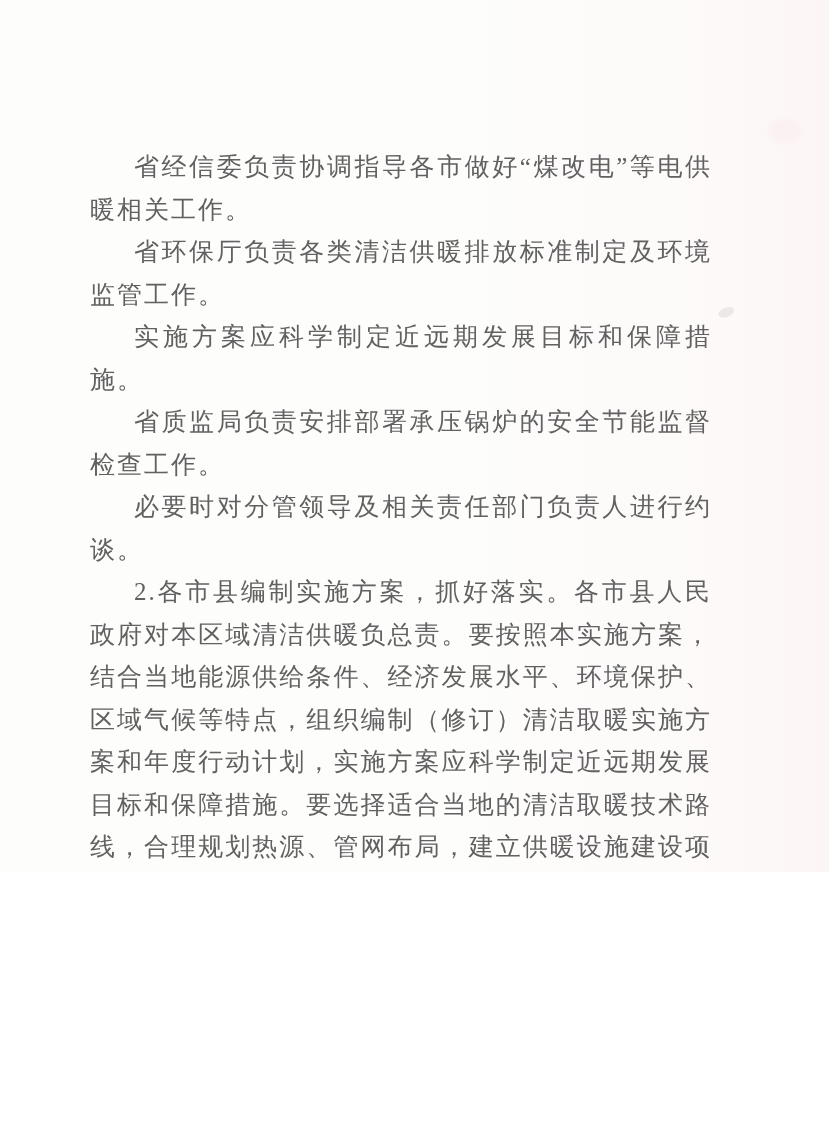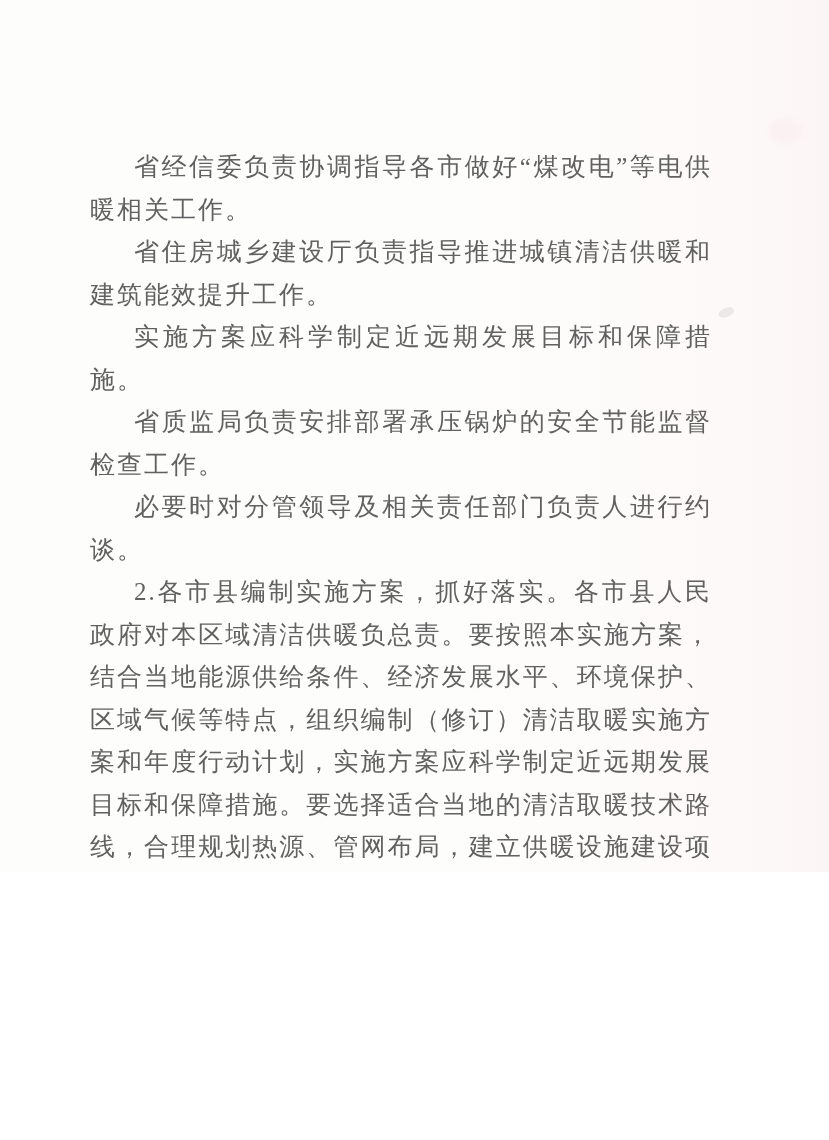--- a/index.html
+++ b/index.html
@@ -79,21 +79,21 @@
 </head>
 <body>
 
 <div class="page">
   <div class="scan-tint"></div>
   <div class="smudge-b"></div>
   <div class="smudge-a"></div>
 
   <div class="content">
     <p class="para">省经信委负责协调指导各市做好“煤改电”等电供暖相关工作。</p>
-    <p class="para">省住房城乡建设厅负责指导推进城镇清洁供暖和建筑能效提升工作。</p>
+    <p class="para">省环保厅负责各类清洁供暖排放标准制定及环境监管工作。</p>
     <p class="para">实施方案应科学制定近远期发展目标和保障措施。</p>
     <p class="para">省质监局负责安排部署承压锅炉的安全节能监督检查工作。</p>
     <p class="para">必要时对分管领导及相关责任部门负责人进行约谈。</p>
     <p class="para">2.各市县编制实施方案，抓好落实。各市县人民政府对本区域清洁供暖负总责。要按照本实施方案，结合当地能源供给条件、经济发展水平、环境保护、区域气候等特点，组织编制（修订）清洁取暖实施方案和年度行动计划，实施方案应科学制定近远期发展目标和保障措施。要选择适合当地的清洁取暖技术路线，合理规划热源、管网布局，建立供暖设施建设项目库，严格按照实施方案合理安排建设时序，有序推进项目落地。省各有关牵头部门要加强督促督导，对于推进工作不力，目标任务完成不好的市县，要予以通报，必要时对分管领导及相关责任部门负责人进行约谈。（各市县人民政府）</p>
   </div>
 
   <div class="page-number">— 20 —</div>
 </div>
 
 </body></html>

